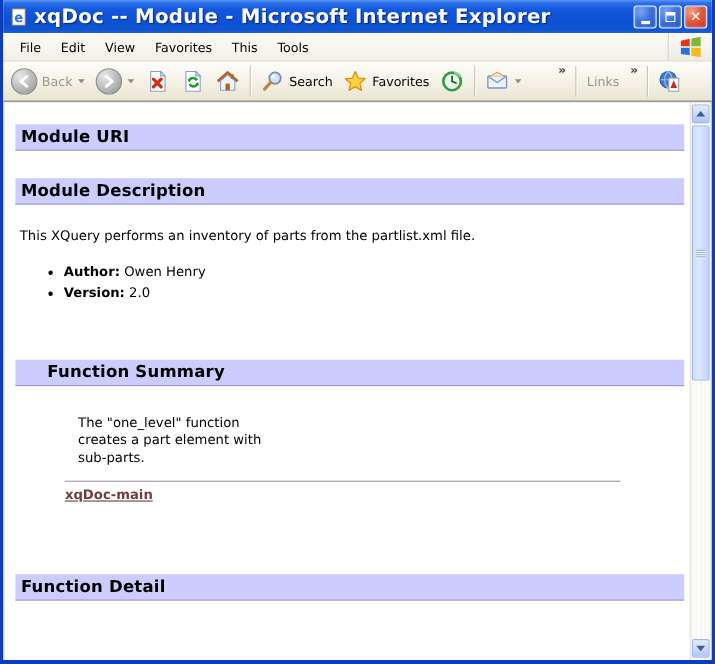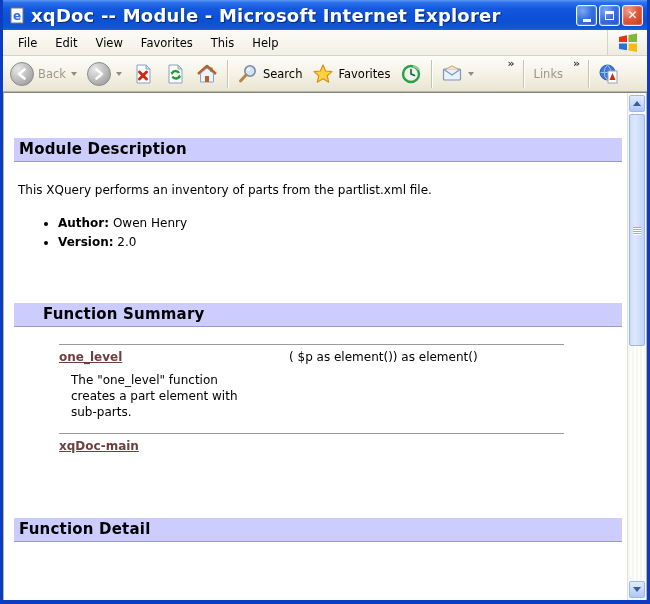--- a/index.html
+++ b/index.html
@@ -146,21 +146,21 @@
     </div>
   </div>
 
   <div class="menubar">
     <div class="menu-items">
       <div class="menu-item">File</div>
       <div class="menu-item">Edit</div>
       <div class="menu-item">View</div>
       <div class="menu-item">Favorites</div>
       <div class="menu-item">This</div>
-      <div class="menu-item">Help</div>
+      <div class="menu-item">Tools</div>
     </div>
     <div class="brand-box">
       <svg width="24" height="24" viewBox="0 0 24 24">
         <path d="M3 6 L11 4.2 L11 11 L3 11 Z" fill="#e3341b"></path>
         <path d="M12.5 4 L21 2.5 L21 11 L12.5 11 Z" fill="#7fb832"></path>
         <path d="M3 12.5 L11 12.5 L11 19.3 L3 18 Z" fill="#2a70d8"></path>
         <path d="M12.5 12.5 L21 12.5 L21 21 L12.5 19.6 Z" fill="#f3bc19"></path>
       </svg>
     </div>
   </div>
@@ -260,37 +260,34 @@
           <rect x="10" y="8" width="9" height="12" fill="#fff" stroke="#9aa4b5" stroke-width="1"></rect>
           <path d="M14.5 10 L17.5 17 L11.5 17 Z" fill="#d42a10"></path>
         </svg>
       </div>
     </div>
   </div>
 
   <div class="contentwrap">
     <div class="page">
 
+      <div class="hbar">Module URI</div>
 
       <div class="hbar desc">Module Description</div>
       <div class="desc-text">This XQuery performs an inventory of parts from the partlist.xml file.</div>
 
       <ul class="meta">
         <li><b>Author:</b> <span>Owen Henry</span></li>
         <li><b>Version:</b> <span>2.0</span></li>
       </ul>
 
       <div class="hbar fsummary">Function Summary</div>
 
       <table class="fn">
         <tbody>
-            <tr class="fn-row">
-          <td class="fn-name"><a class="fnlink" href="#">one_level</a></td>
-          <td>( $p as element()) as element()</td>
-        </tr>
         <tr>
           <td colspan="2">
                 <div class="fn-desc">The "one_level" function creates a part element with sub-parts.</div>
               </td>
         </tr>
         <tr class="fn-row fn-last">
           <td class="fn-name"><a class="fnlink" href="#">xqDoc-main</a></td>
           <td></td>
         </tr>
       </tbody>

